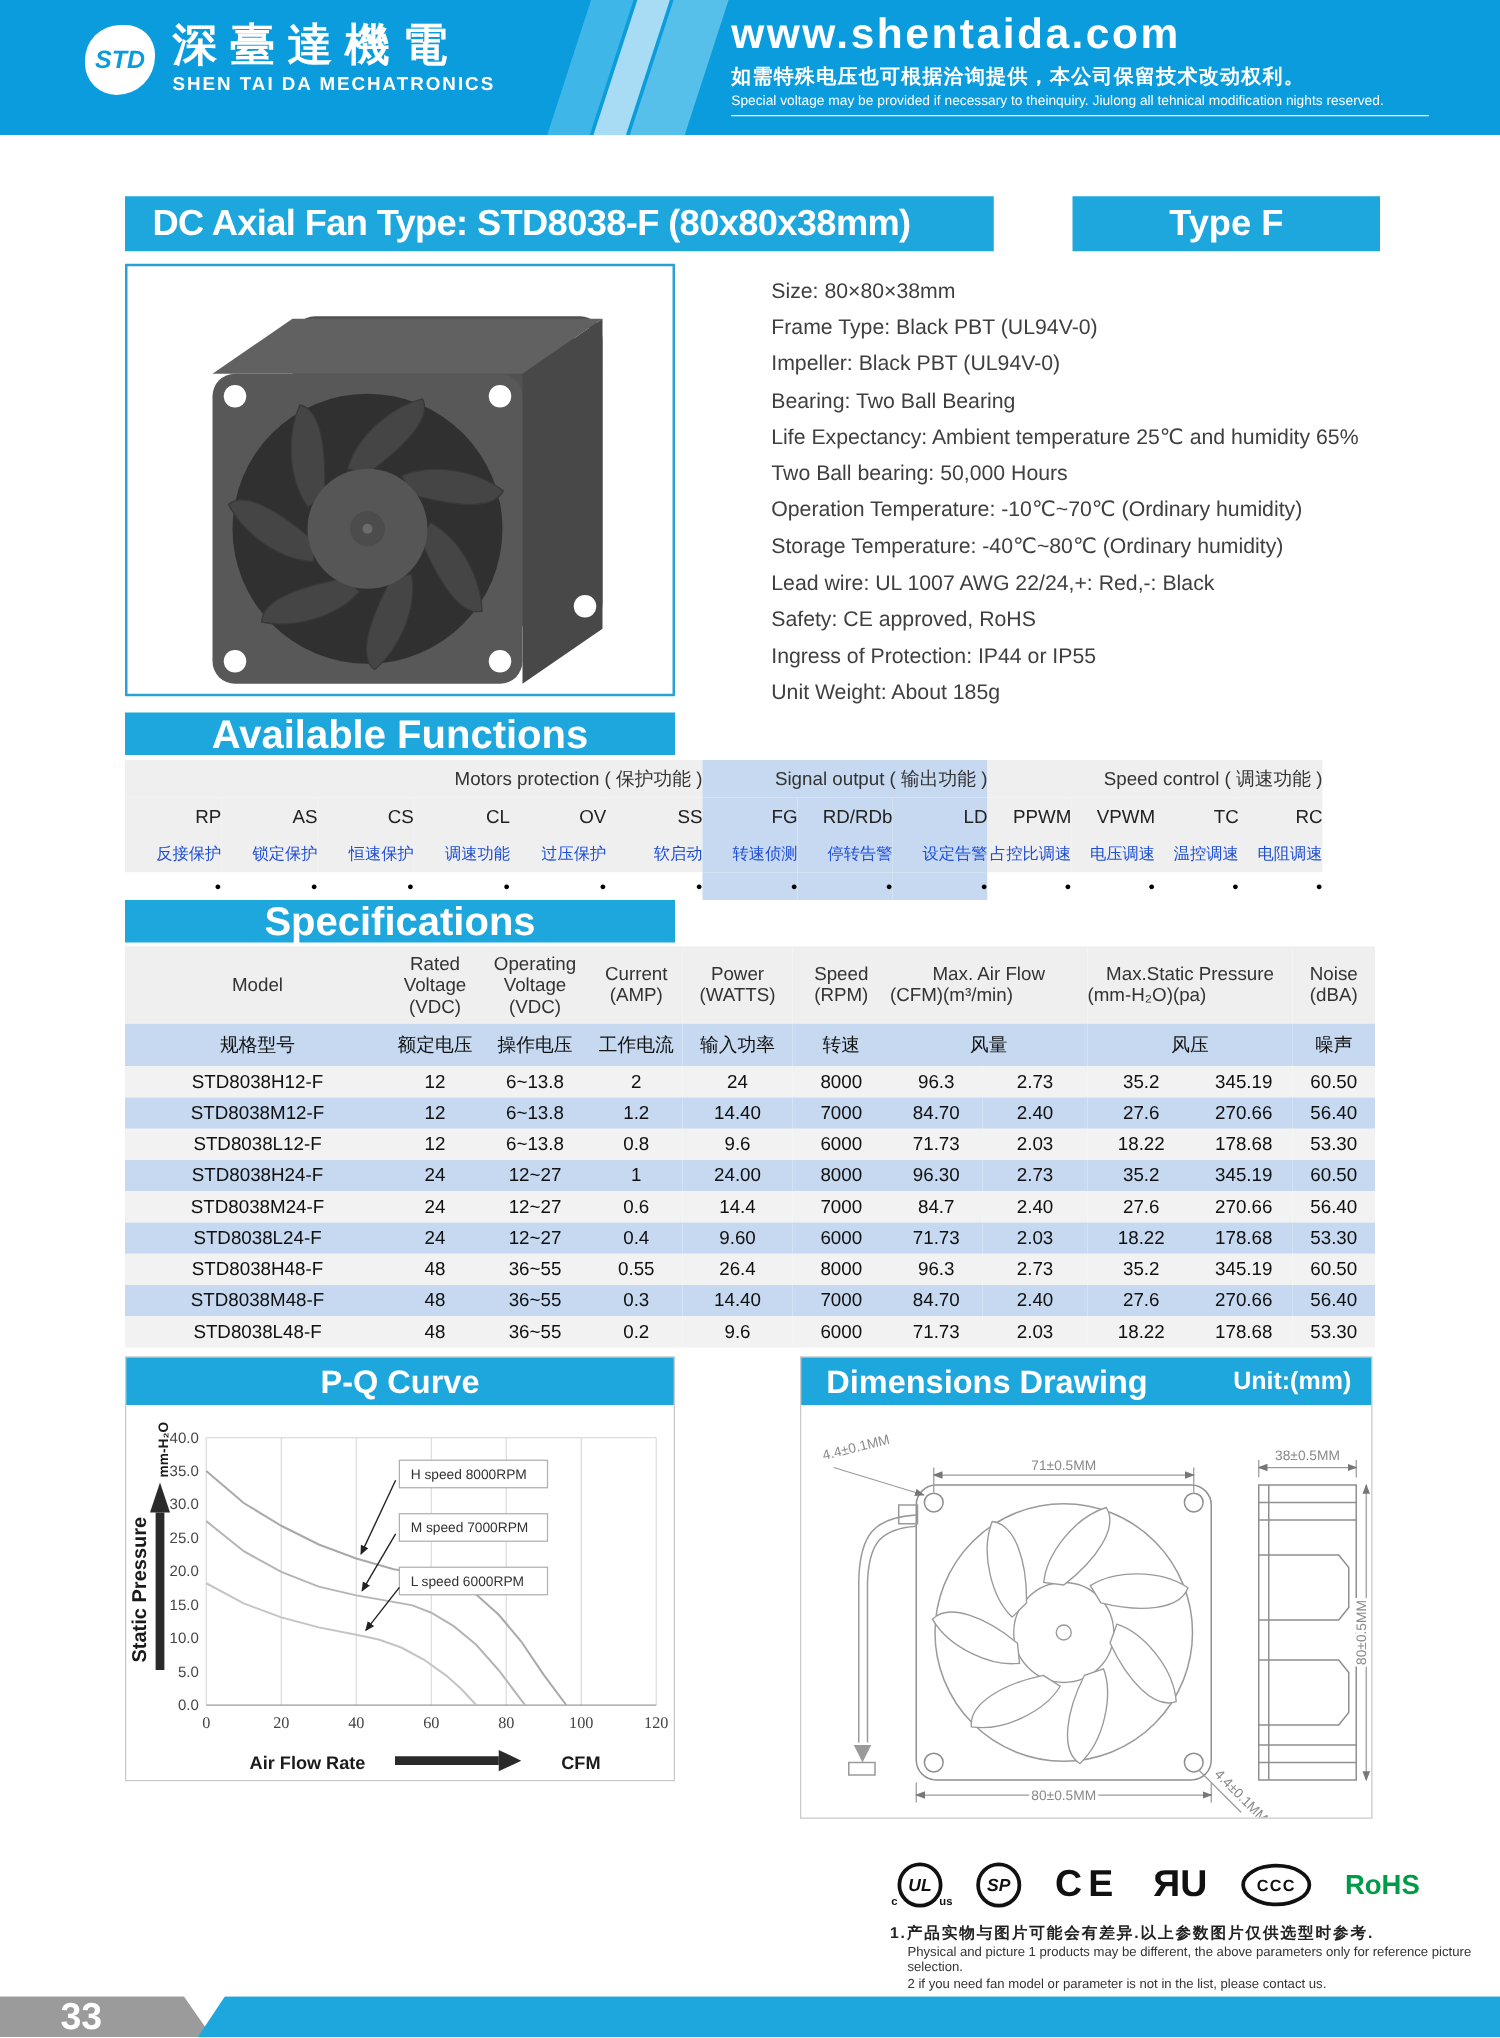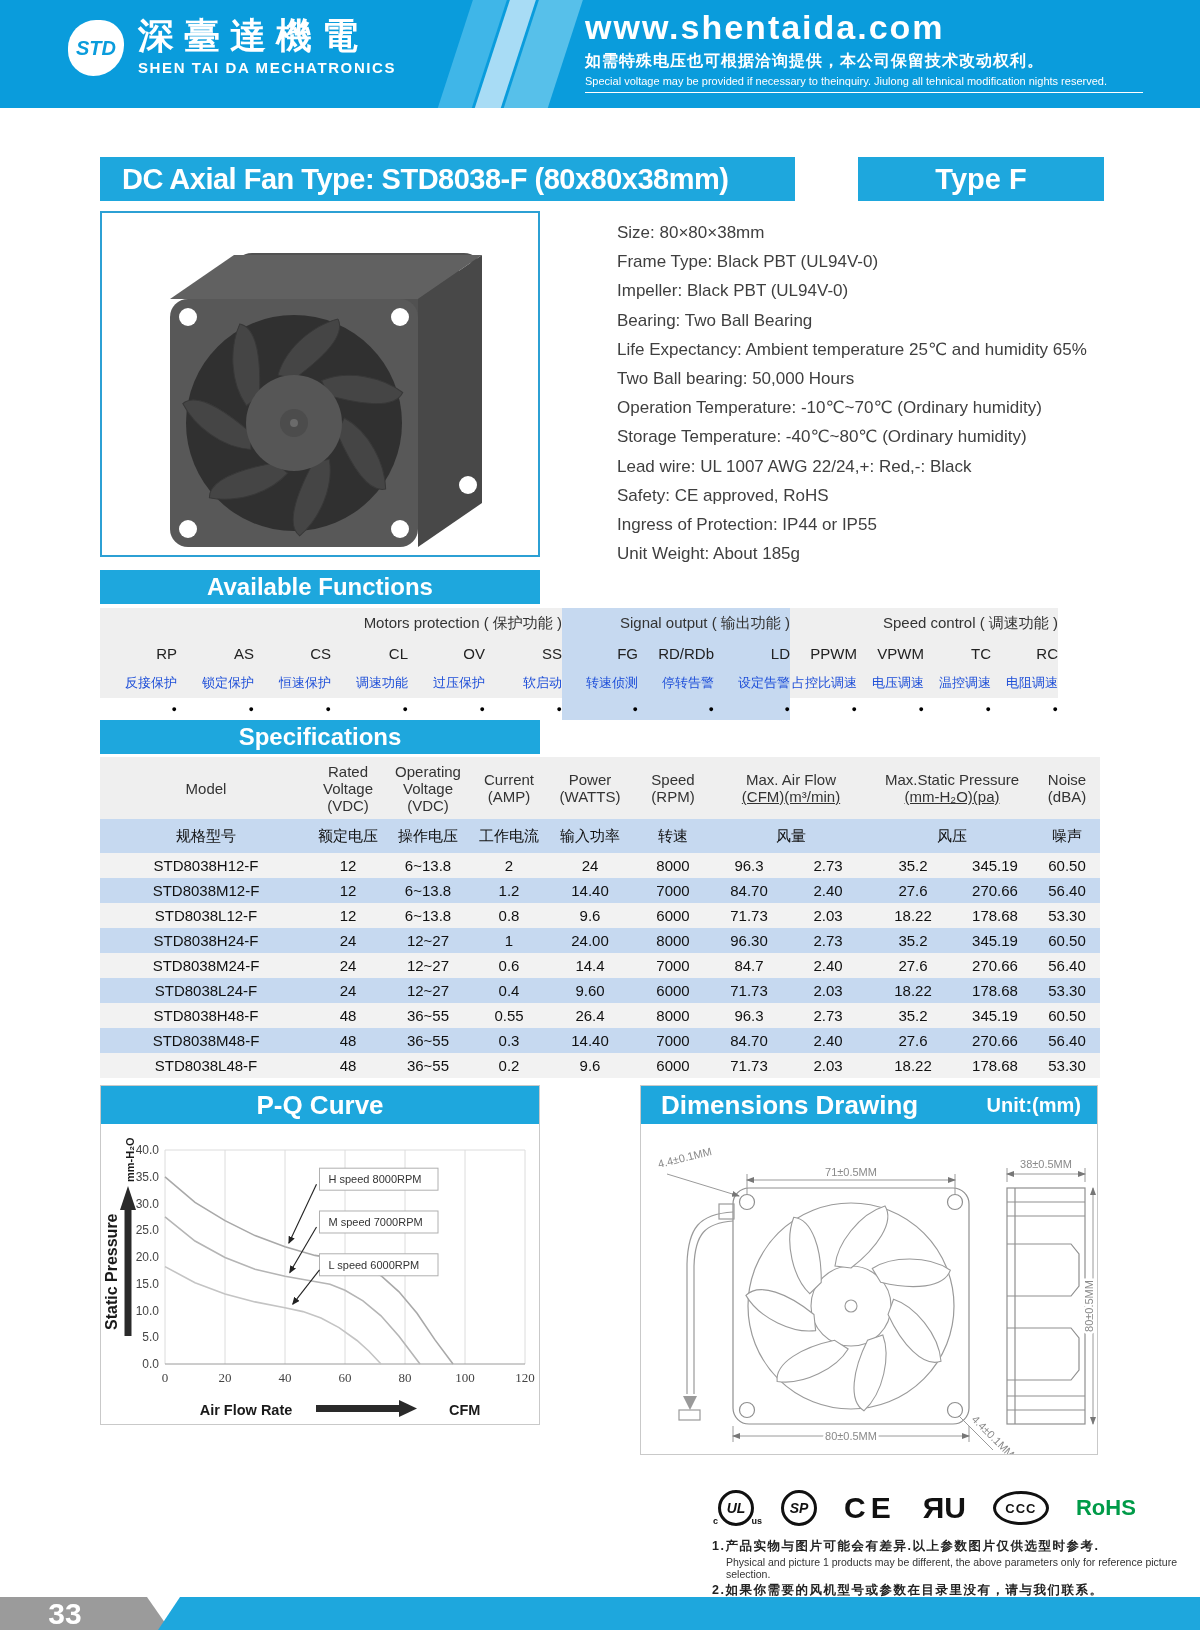--- a/index.html
+++ b/index.html
@@ -26,39 +26,39 @@
   
   .tbar { position:absolute; top:157px; height:44px; background:#1ea7dd; color:#fff; font-weight:bold; font-size:29px; line-height:44px; }
   .tbar-main { left:100px; width:695px; padding-left:22px; letter-spacing:-0.5px; }
   .tbar-type { left:858px; width:246px; text-align:center; }
 
   
   .photo-box { position:absolute; left:100px; top:211px; width:440px; height:346px; border:2px solid #2ca0d4; background:#fff; }
   .details { position:absolute; left:617px; top:218px; width:560px; color:#3f3f3f; font-size:17px; line-height:29.2px; }
 
   
-  .sec-hd { position:absolute; height:34px; background:#1ea7dd; color:#fff; font-weight:bold; font-size:24px; line-height:34px; text-align:center; }
+  .sec-hd { position:absolute; height:34px; background:#1ea7dd; color:#fff; font-weight:bold; font-size:32px; line-height:34px; text-align:center; }
 
   
   .func-table { position:absolute; left:100px; top:608px; width:957px; border-collapse:collapse; table-layout:fixed; text-align:right; }
   .func-table th, .func-table td { font-weight:normal; padding:0; }
   .func-table tr.fr-g th { font-size:15px; height:30px; color:#333; }
   .func-table tr.fr-code td { font-size:15px; height:30px; color:#222; }
   .func-table tr.fr-cn td { font-size:13px; height:30px; color:#1d4ed8; }
   .func-table tr.fr-dot td { font-size:9px; height:22px; color:#000; }
   .fg0 { background:#efefef; } .fg1 { background:#c6d9f0; } .fg2 { background:#efefef; }
   .b0 { background:#fff; } .b1 { background:#c6d9f0; } .b2 { background:#fff; }
 
   
   .spec-table { position:absolute; left:100px; top:757px; width:1000px; border-collapse:collapse; table-layout:fixed; text-align:center; }
   .spec-table th { font-weight:normal; }
   .spec-table tr.en th { background:#efefef; height:62px; font-size:15px; color:#333; vertical-align:middle; }
   .spec-table tr.en .nm { line-height:17px; }
   .spec-table tr.en .un { line-height:17px; }
-  .spec-table tr.en .un2 { display:flex; justify-content:center; line-height:17px;text-decoration:underline; }
+  .spec-table tr.en .un2 { display:flex; justify-content:flex-start; line-height:17px; }
   .spec-table tr.cnr th { background:#c6d9f0; height:34px; font-size:15px; color:#111; }
   .spec-table tbody td { height:25px; font-size:15px; color:#111; }
   .spec-table tbody tr:nth-child(odd)  { background:#f2f2f2; }
   .spec-table tbody tr:nth-child(even) { background:#c6d9f0; }
 
   
   .pq-box  { position:absolute; left:100px; top:1085px; width:440px; height:340px; border:1px solid #c9c9c9; background:#fff; }
   .dim-box { position:absolute; left:640px; top:1085px; width:458px; height:370px; border:1px solid #c9c9c9; background:#fff; }
   .box-hd { height:38px; background:#1ea7dd; color:#fff; font-weight:bold; display:flex; align-items:center; }
   .pq-box .box-hd { justify-content:center; font-size:26px; }
@@ -565,20 +565,19 @@
       </div>
     <div class="c-ce">CE</div>
     <div class="c-ulr">ЯU</div>
     <div class="c-ccc">CCC</div>
     <div class="c-rohs">RoHS</div>
   </div>
 
   <div class="notes">
     <div class="note-cn">1.产品实物与图片可能会有差异.以上参数图片仅供选型时参考.</div>
     <div class="note-en">Physical and picture 1 products may be different, the above parameters only for reference picture selection.</div>
-    <div class="note-cn">2.如果你需要的风机型号或参数在目录里没有，请与我们联系。</div>
     <div class="note-en">2 if you need fan model or parameter is not in the list, please contact us.</div>
   </div>
 
   <div class="foot-gray">33</div>
   <div class="foot-blue"></div>
 
 </div>
 
 </body></html>

